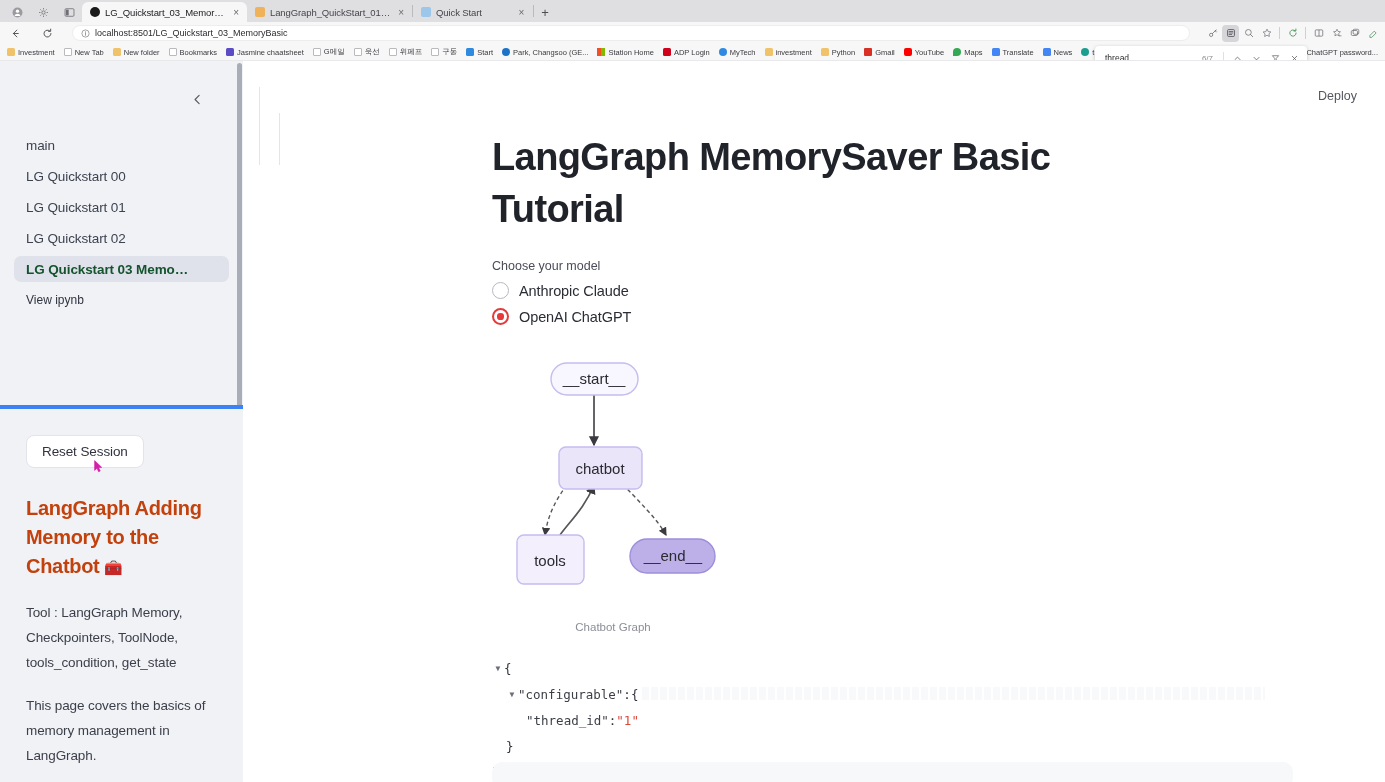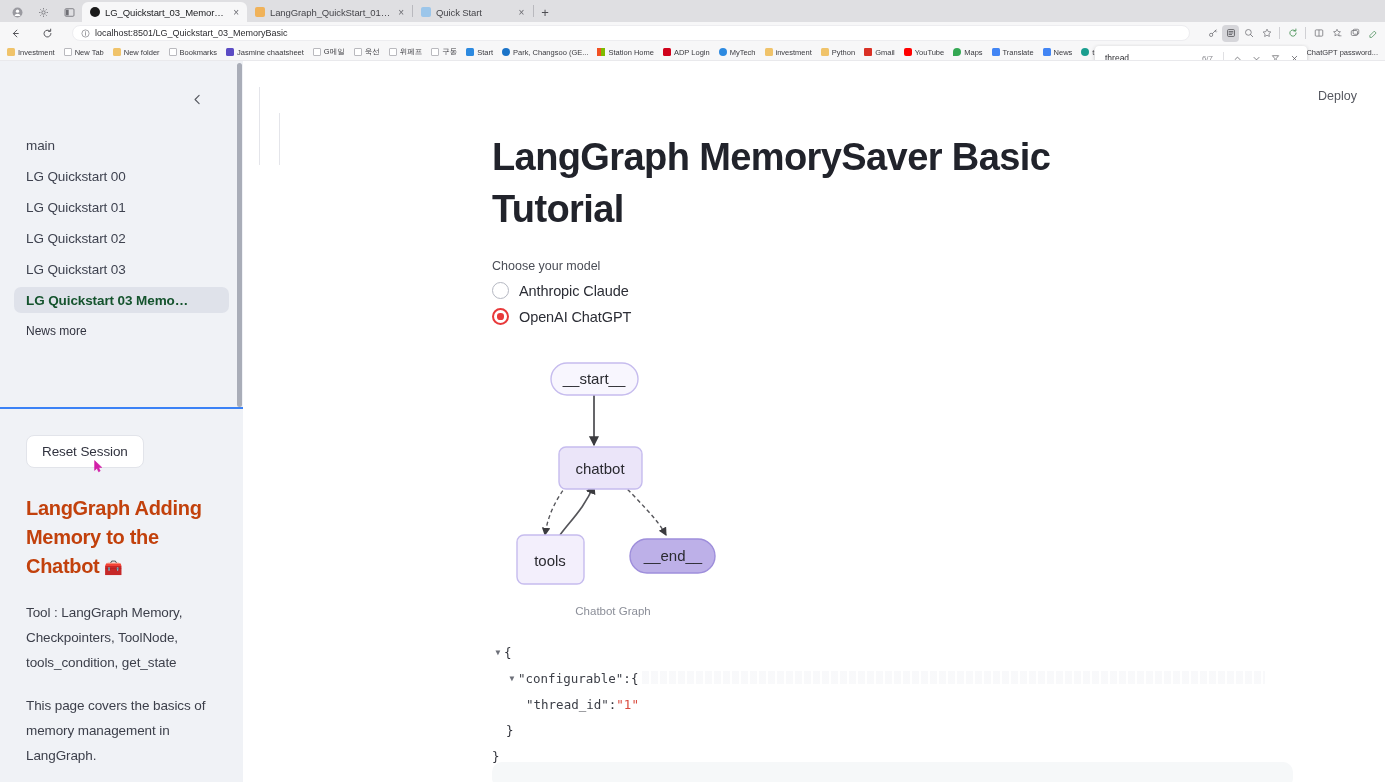--- a/index.html
+++ b/index.html
@@ -85,21 +85,21 @@
 
   .pagebody { flex: 1 1 auto; display: flex; background: #ffffff; position: relative; overflow: hidden; }
 
   
   .sidebar {
     width: 243px; flex: 0 0 243px; background: #f0f2f6; position: relative;
     display: flex; flex-direction: column;
   }
   .sb-nav-region {
     height: 348px; flex: 0 0 348px; position: relative; overflow: hidden;
-    border-bottom: 2px solid #3b82f6;
+    border-bottom: 4px solid #3b82f6;
   }
   .sb-collapse {
     position: absolute; right: 34px; top: 26px; width: 24px; height: 24px;
     display:flex; align-items:center; justify-content:center; color:#55585f;
   }
   .sb-nav { padding: 66px 0 0 0; }
   .sb-item {
     height: 26px; margin: 5px 14px 5px 14px; padding: 0 12px;
     display: flex; align-items: center; border-radius: 7px;
     font-size: 13.5px; color: #3f4350; letter-spacing: -0.1px;
@@ -152,21 +152,21 @@
   .radio-outer.checked { border-color: #e8393a; border-width: 2px; }
   .radio-outer.checked::after {
     content: ''; position: absolute; left: 3.4px; top: 3.4px;
     width: 6.2px; height: 6.2px; border-radius: 50%; background: #e8393a;
   }
   .radio-text { font-size: 14.5px; color: #2b2d35; letter-spacing: -0.1px; }
 
   
   .graph-wrap { margin-top: 24px; margin-left: 6px; }
   .graph-caption {
-    width: 230px; text-align: center; font-size: 11.5px; color: #8b8e98; margin-top: 2px;
+    width: 230px; text-align: center; font-size: 11.5px; color: #8b8e98; margin-top: 18px;
   }
 
   
   .json-block { margin-top: 22px; font-family: "DejaVu Sans Mono", monospace; font-size: 12.5px; color: #30323a; }
   .json-line { display: flex; align-items: center; height: 26px; position: relative; }
   .json-tri {
     width: 12px; flex: 0 0 12px; color: #6d7079; font-size: 8px; display:flex;
     align-items:center; justify-content:center;
   }
   .ind1 { padding-left: 14px; }
@@ -449,23 +449,22 @@
           <svg width="13" height="13" viewBox="0 0 16 16">
               <path d="M10 3L5 8l5 5" fill="none" stroke="#55585f" stroke-width="1.4" stroke-linecap="round" stroke-linejoin="round"></path>
             </svg>
         </div>
 
         <div class="sb-nav">
           <div class="sb-item">main</div>
           <div class="sb-item">LG Quickstart 00</div>
           <div class="sb-item">LG Quickstart 01</div>
           <div class="sb-item">LG Quickstart 02</div>
-          <div class="sb-item">LG Quickstart 03</div>
           <div class="sb-item active">LG Quickstart 03 Memo…</div>
-          <div class="sb-viewmore">News more</div>
+          <div class="sb-viewmore">View ipynb</div>
         </div>
 
         <div class="sb-scrollbar"></div>
       </div>
 
       <div class="sb-cursor">
         <svg width="9" height="13" viewBox="0 0 9 13">
             <path d="M0.6 0.6L0.6 10.4 3.0 8.2 4.6 11.8 6.2 11.0 4.7 7.6 7.8 7.4z" fill="#d21fa8" stroke="#d21fa8" stroke-width="0.6"></path>
           </svg>
       </div>

